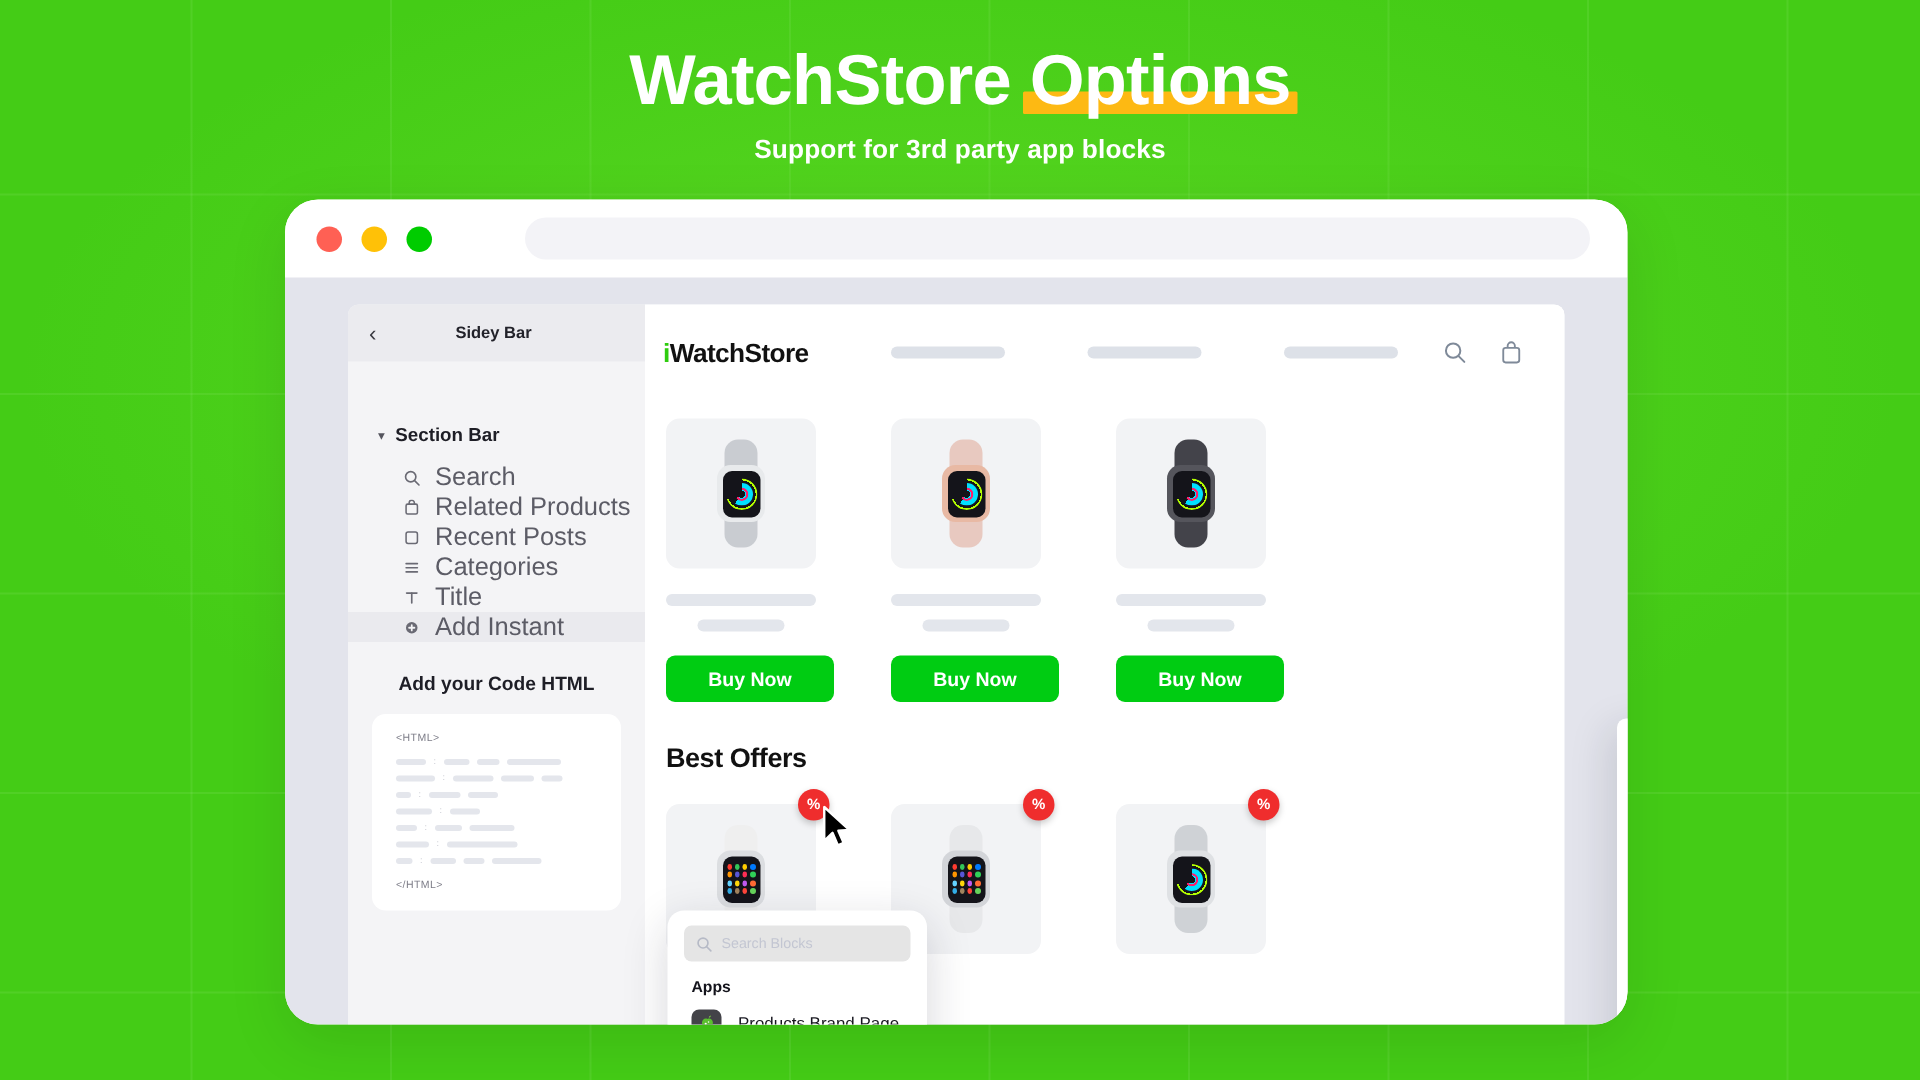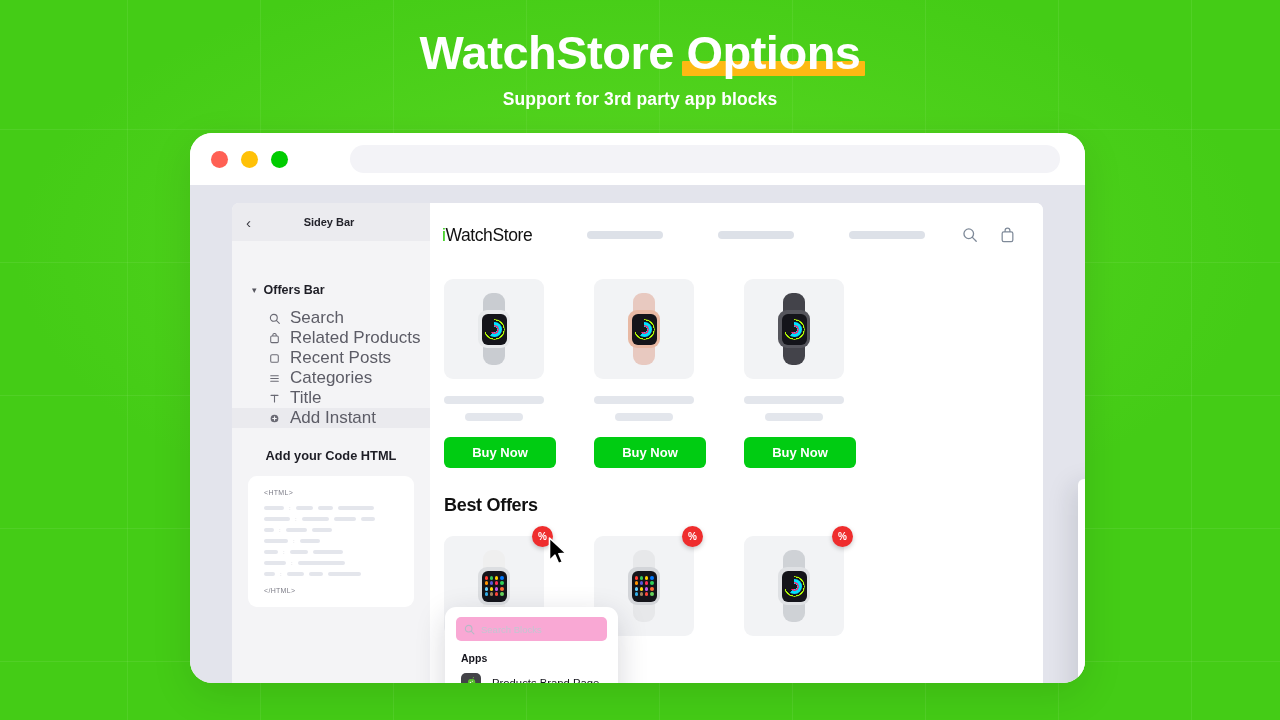--- a/index.html
+++ b/index.html
@@ -137,21 +137,21 @@
 
   
   #store-preview {
     position: absolute; left: 198px; top: 0; right: 0; bottom: 0;
     background: #fff; border-radius: 0 7px 0 0; overflow: hidden;
   }
   #store-header {
     height: 64px; display: flex; align-items: center;
     padding: 0 28px 0 12px; background: #fff;
   }
-  #store-logo { font-size: 17.5px; font-weight: normal; color: #111; letter-spacing: -.4px; }
+  #store-logo { font-size: 17.5px; font-weight: bold; color: #111; letter-spacing: -.4px; }
   #store-logo .logo-i { color: #2ecc0e; }
   #store-nav { display: flex; gap: 55px; margin-left: 55px; flex: 1; }
   .nav-skeleton { width: 76px; height: 8px; border-radius: 4px; background: #dde1e8; }
   .header-icon { color: #7f8a99; margin-left: 22px; }
   .header-icon svg { display: block; }
 
   #store-scroll { position: absolute; left: 0; right: 0; top: 64px; bottom: 0; }
 
   #product-row {
     display: flex; gap: 50px; padding: 12px 0 0 14px;
@@ -238,21 +238,21 @@
   #blocks-dropdown {
     position: absolute; left: 213px; top: 404px;
     width: 173px; background: #fff;
     border-radius: 11px;
     box-shadow: 0 9px 30px rgba(25,30,50,.18);
     padding: 10px 0 10px 0;
     z-index: 9;
   }
   #blocks-search {
     margin: 0 11px 6px 11px; height: 24px;
-    background: #f9a8d4; border-radius: 5px;
+    background: #e5e5e5; border-radius: 5px;
     display: flex; align-items: center; gap: 6px; padding: 0 8px;
   }
   #blocks-search-icon { color: #b6bac6; display: flex; }
   #blocks-search-input {
     border: none; outline: none; background: transparent;
     font-family: "Liberation Sans", sans-serif;
     font-size: 9.5px; color: #4a4a55; width: 100%;
   }
   #blocks-search-input::placeholder { color: #c3c6d2; }
   #blocks-group-label {
@@ -312,21 +312,21 @@
 
       <div id="editor-sidebar">
         <div id="sidebar-header">
           <span id="sidebar-back-icon">‹</span>
           <span id="sidebar-title">Sidey Bar</span>
         </div>
 
         <div id="sidebar-tree">
           <div id="tree-root">
             <span id="tree-root-chevron">▾</span>
-            <span id="tree-root-label">Offers Bar</span>
+            <span id="tree-root-label">Section Bar</span>
           </div>
 
           <div class="tree-item">
             <span class="tree-icon">
               <svg width="11" height="11" viewBox="0 0 16 16" fill="none" stroke="currentColor" stroke-width="1.6">
                   <circle cx="7" cy="7" r="5"></circle>
                   <line x1="11" y1="11" x2="15" y2="15" stroke-linecap="round"></line>
                 </svg>
             </span>
             <span class="tree-label">Search</span>

